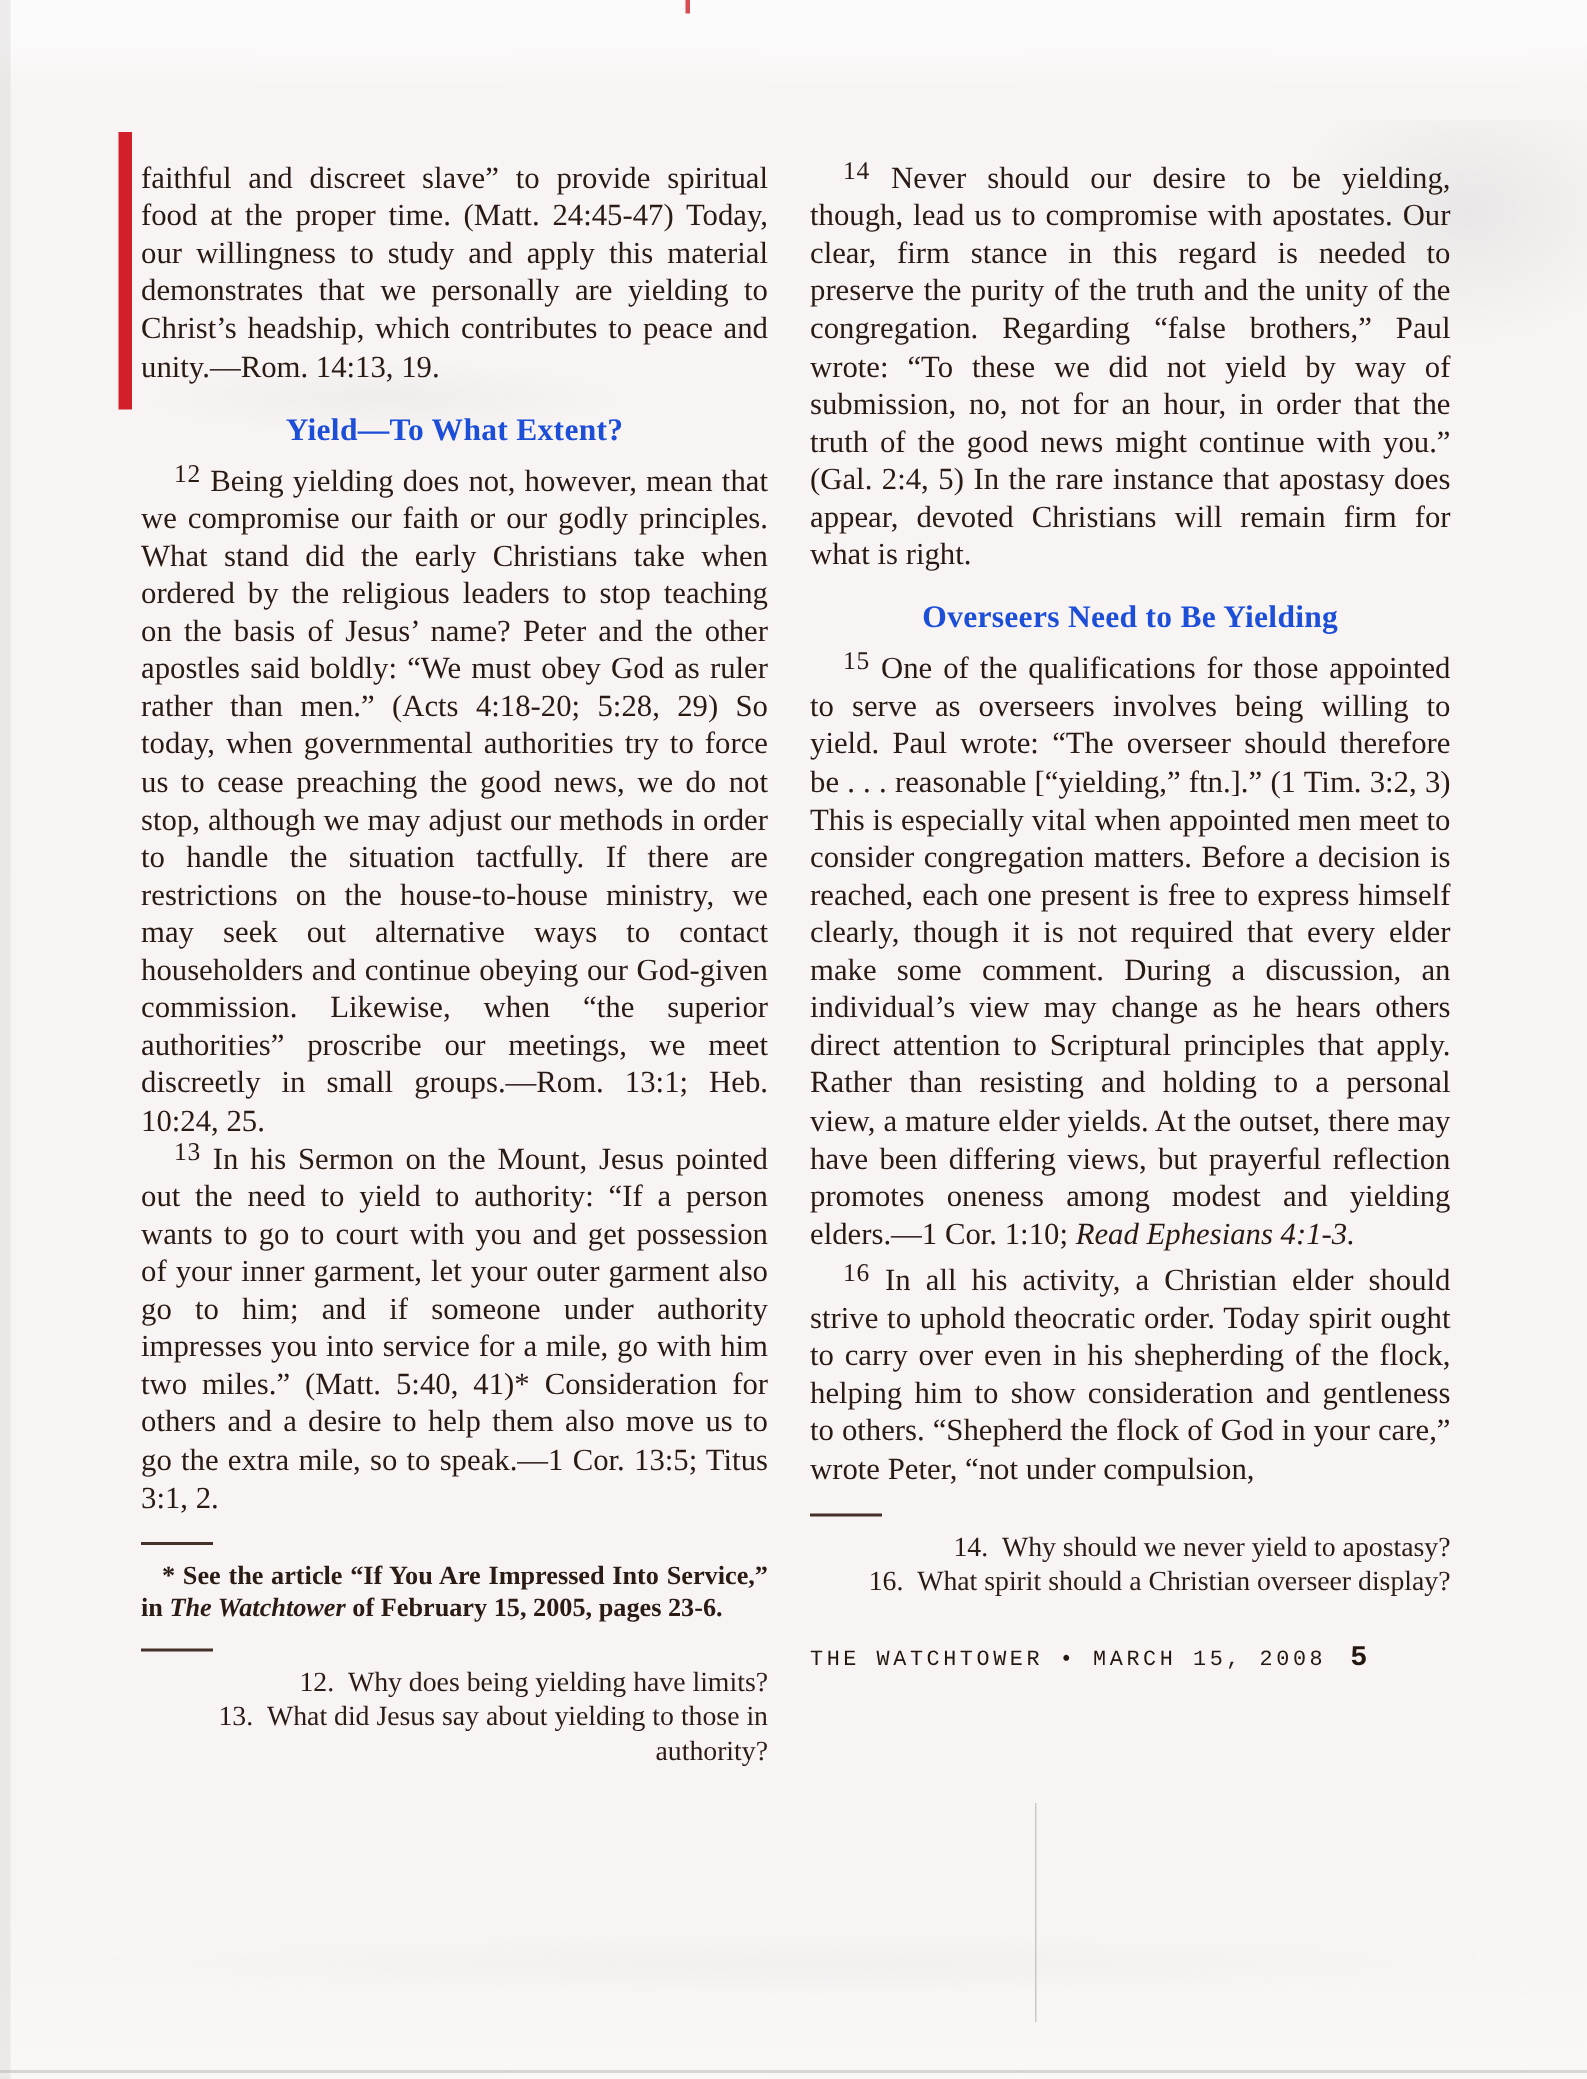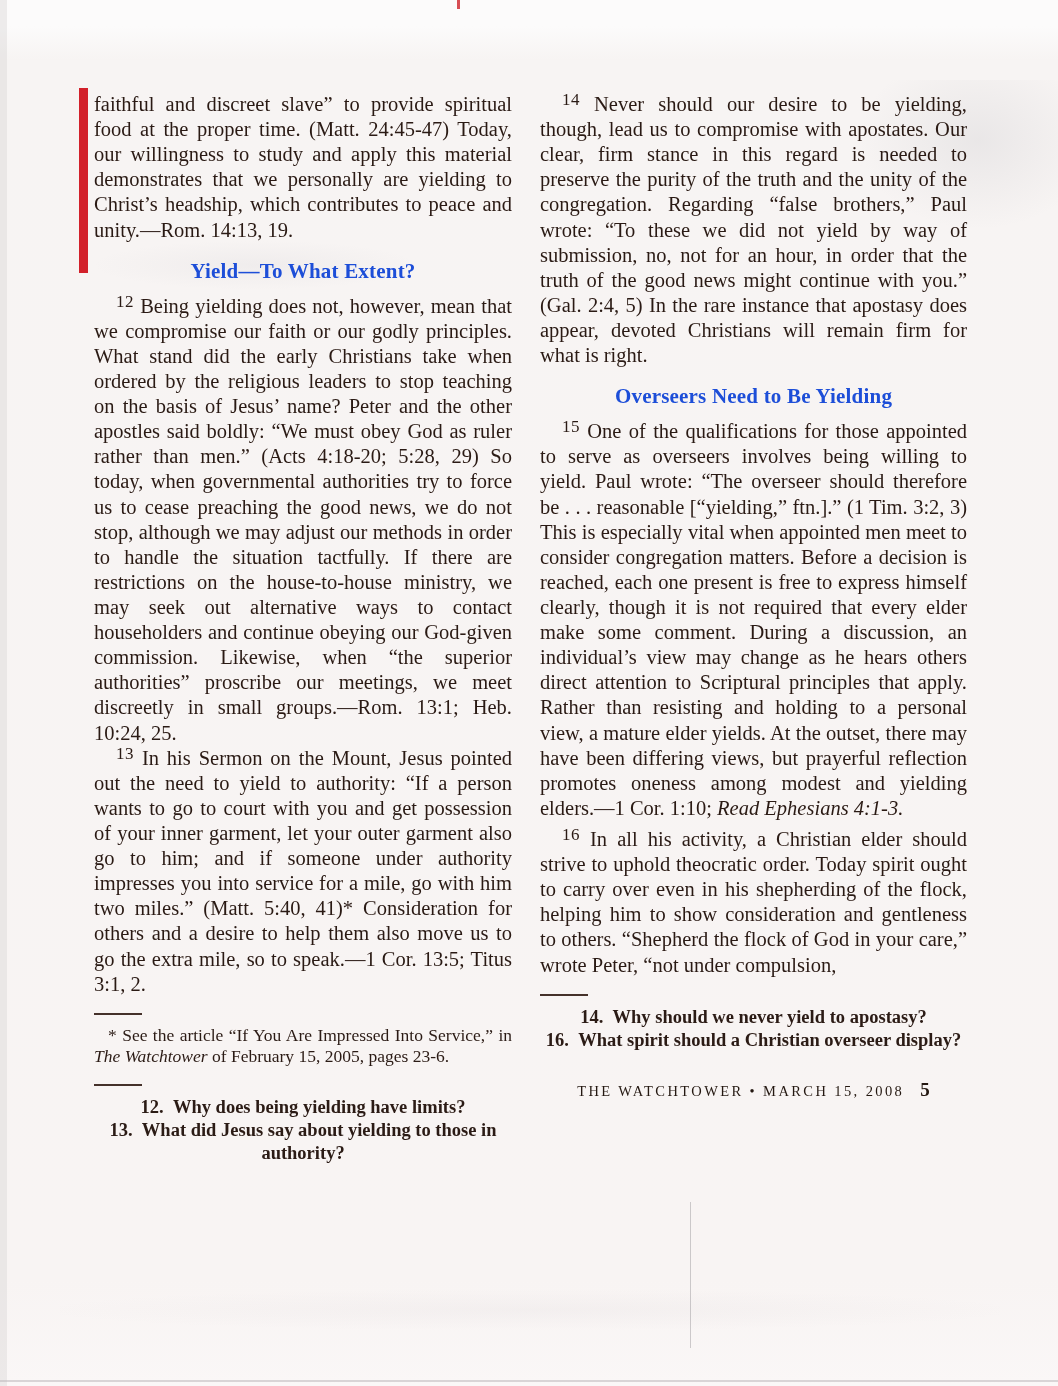--- a/index.html
+++ b/index.html
@@ -16,39 +16,39 @@
     background:radial-gradient(ellipse,rgba(140,135,150,0.07),rgba(140,135,150,0) 70%);}
   .bleed-bottom{left:60px;top:1290px;width:940px;height:40px;
     background:radial-gradient(ellipse,rgba(150,140,150,0.06),rgba(150,140,150,0) 75%);}
   .edge-left{left:0;top:0;width:7px;height:1386px;background:rgba(210,205,205,0.35);}
   .edge-bottom{left:0;top:1380px;width:1058px;height:2px;background:rgba(190,184,188,0.55);}
   .fold-line{left:690px;top:1202px;width:1px;height:146px;background:rgba(120,118,124,0.35);}
   .top-red-tick{left:457px;top:0;width:3px;height:9px;background:rgba(205,35,42,0.8);}
 
   .red-bar{position:absolute;left:79px;top:88px;width:9px;height:185px;background:#d2202a;}
 
-  .col{position:absolute;top:92px;}
+  .col{position:absolute;top:107px;}
   .col-left{left:94px;width:418px;}
   .col-right{left:540px;width:427px;}
 
   p.body{margin:0;font-size:20.5px;line-height:1.225;text-align:justify;color:#2a1a14;}
   p.indent{text-indent:22px;}
   p.gap{margin-top:6px;}
   sup{font-size:17px;line-height:0;vertical-align:6px;letter-spacing:0.5px;}
   i{font-style:italic;}
 
   h2.section{margin:16px 0 10px 0;font-size:21px;font-weight:bold;text-align:center;
     color:#1d4ed8;letter-spacing:0.2px;}
 
   .rule{width:48px;border:none;border-top:2px solid #45312a;margin:16px 0 10px 0;}
-  p.footnote{margin:0;font-size:17.5px;line-height:1.24;text-align:justify;text-indent:14px;color:#2b1b15;}
-  p.question{margin:0;font-size:18.5px;line-height:1.24;text-align:center;color:#2b1b15;font-weight:bold;}
+  p.footnote{margin:0;font-size:17.5px;line-height:1.24;text-align:justify;text-indent:14px;color:#2b1b15;font-weight:bold;}
+  p.question{margin:0;font-size:18.5px;line-height:1.24;text-align:right;color:#2b1b15;}
 
-  .page-footer{margin-top:28px;text-align:center;
-    font-family:Liberation Serif, serif;
+  .page-footer{margin-top:28px;text-align:left;
+    font-family:Liberation Mono, monospace;
     font-size:14.5px;letter-spacing:2.4px;color:#241811;white-space:nowrap;}
   .page-footer .page-num{font-size:19px;font-weight:bold;letter-spacing:0;margin-left:16px;}
 </style>
 </head>
 <body>
 
 <div class="artifact bleed-top-right"></div>
 <div class="artifact bleed-mid-left"></div>
 <div class="artifact bleed-bottom"></div>
 <div class="artifact edge-left"></div>

